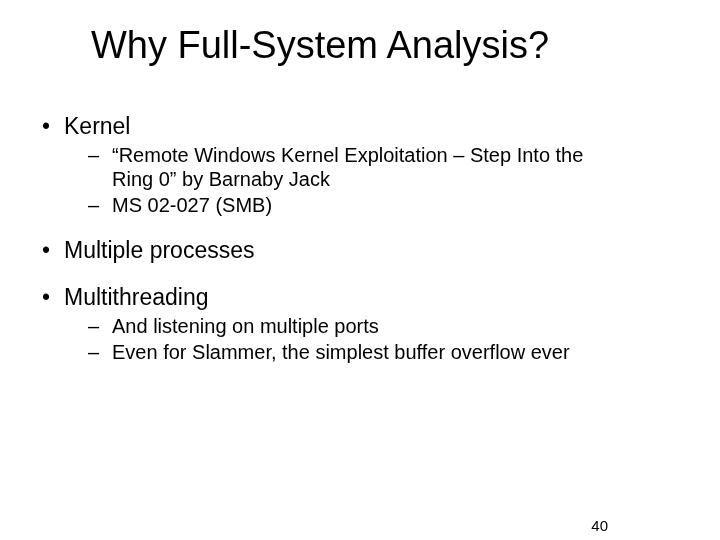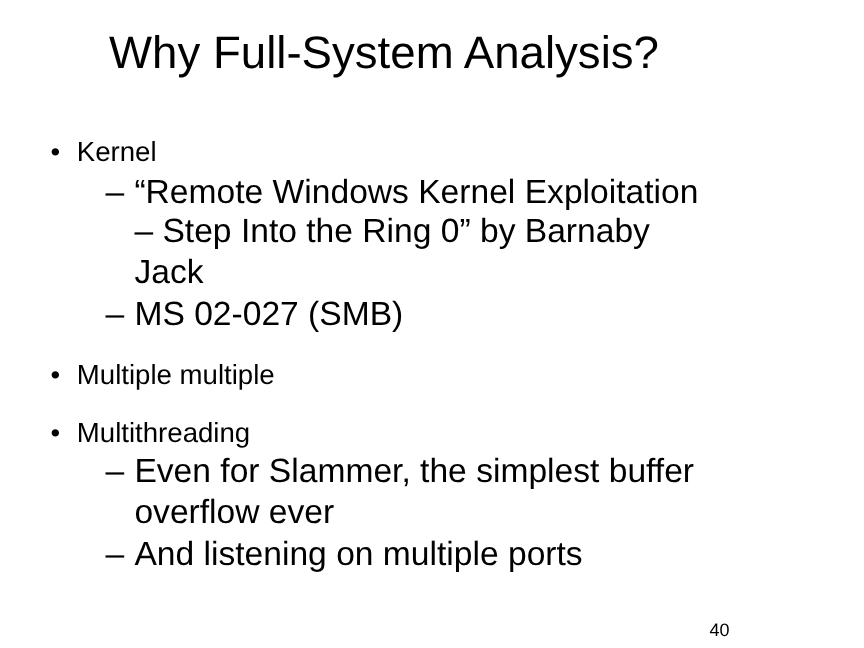--- a/index.html
+++ b/index.html
@@ -46,21 +46,21 @@
     content: "•";
     position: absolute;
     left: 2px;
     top: 0;
     font-size: 23px;
   }
   ul.level2 {
     list-style: none;
     margin: 2px 0 6px 0;
     padding: 0;
-    font-size: 28px;
+    font-size: 20px;
   }
   ul.level2 > li {
     position: relative;
     padding-left: 48px;
     margin-bottom: 2px;
   }
   ul.level2 > li::before {
     content: "–";
     position: absolute;
     left: 24px;
@@ -87,28 +87,28 @@
 
       <li>
         <span>Kernel</span>
         <ul class="level2">
           <li>“Remote Windows Kernel Exploitation – Step Into the Ring 0” by Barnaby Jack</li>
           <li>MS 02-027 (SMB)</li>
         </ul>
       </li>
 
       <li>
-        <span>Multiple multiple</span>
+        <span>Multiple processes</span>
       </li>
 
       <li>
         <span>Multithreading</span>
         <ul class="level2">
+          <li>And listening on multiple ports</li>
           <li>Even for Slammer, the simplest buffer overflow ever</li>
-          <li>And listening on multiple ports</li>
         </ul>
       </li>
 
     </ul>
   </div>
 
   <div class="page-number">40</div>
 </div>
 
 </body></html>

